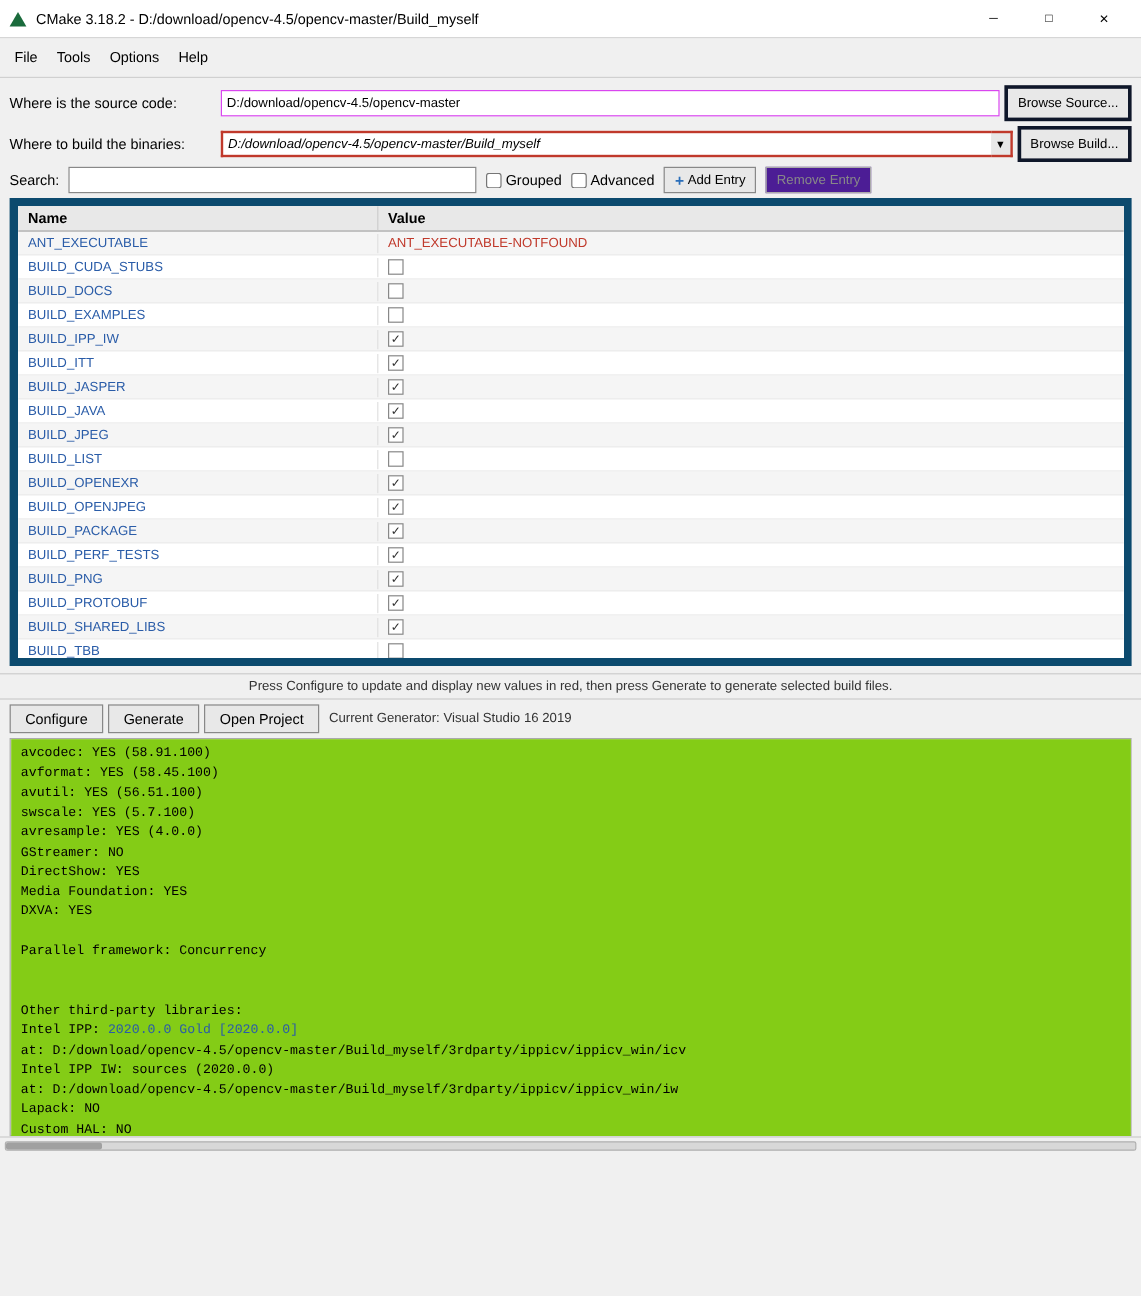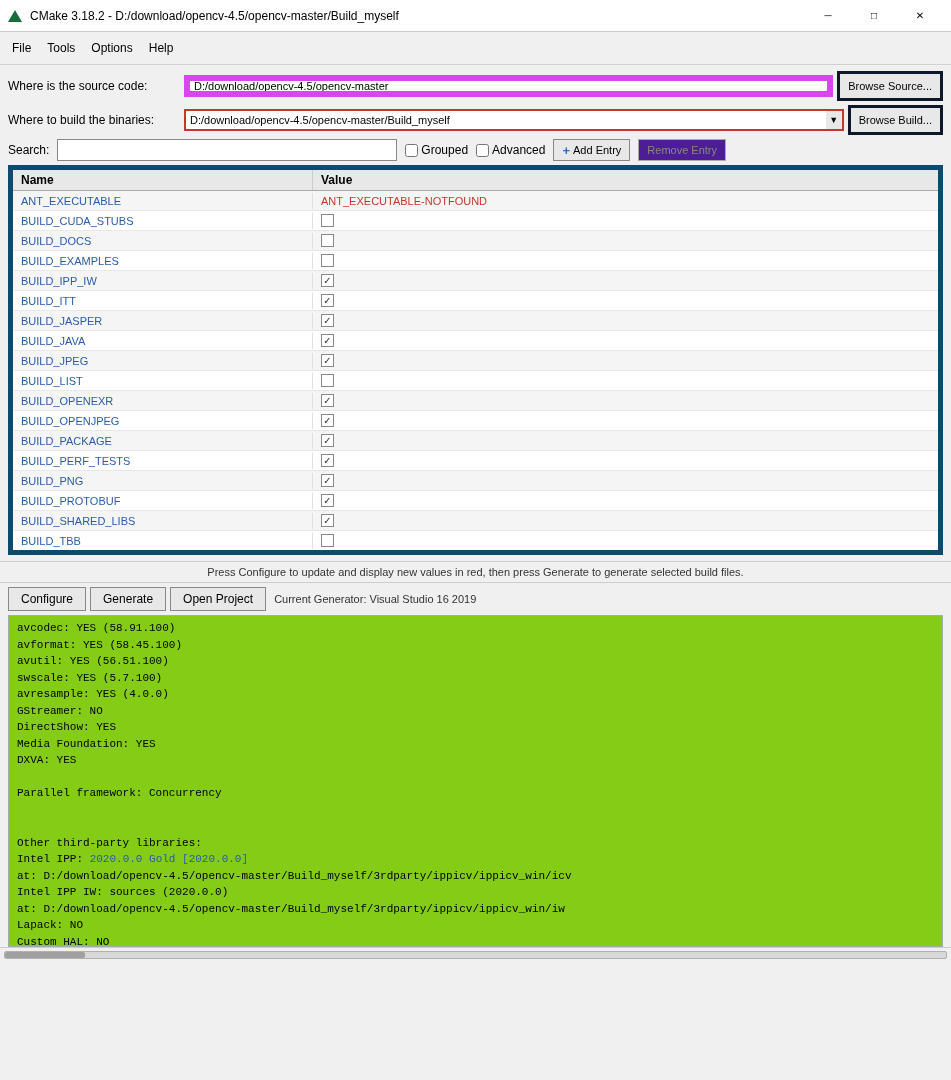--- a/index.html
+++ b/index.html
@@ -73,21 +73,21 @@
     .form-label {
       font-size: 12px;
       color: #000;
       white-space: nowrap;
       margin-right: 6px;
       min-width: 170px;
     }
     .form-input {
       flex: 1;
       height: 22px;
-      border: 6px solid #d946ef;
+      border: 1px solid #d946ef;
       padding: 0 4px;
       font-size: 11px;
       background: #fff;
       color: #000;
     }
     .browse-btn {
       margin-left: 4px;
       height: 30px;
       padding: 0 8px;
       font-size: 11px;
@@ -104,20 +104,21 @@
       align-items: center;
     }
     .combo-input {
       flex: 1;
       height: 22px;
       border: 1px solid #888;
       padding: 0 4px;
       font-size: 11px;
       background: #fff;
       color: #000;
+      font-style: italic;
     }
     .combo-arrow {
       width: 18px;
       height: 22px;
       background: #e8e8e8;
       border: 1px solid #888;
       border-left: none;
       display: flex;
       align-items: center;
       justify-content: center;
@@ -166,21 +167,21 @@
       background: #4c1d95;
       border: 1px solid #aaa;
       font-size: 11px;
       cursor: pointer;
       color: #888;
     }
     .plus-icon { color: #2a6eba; font-weight: bold; font-size: 13px; }
 
     
     .table-container {
-      border: 5px solid #0c4a6e;
+      border: 7px solid #0c4a6e;
       background: #fff;
       overflow-y: scroll;
       height: 390px;
       position: relative;
     }
     .table-header {
       display: flex;
       background: #e8e8e8;
       border-bottom: 1px solid #aaa;
       position: sticky;

